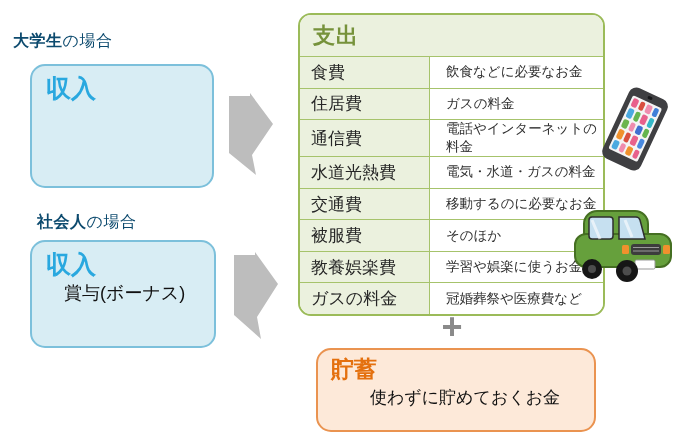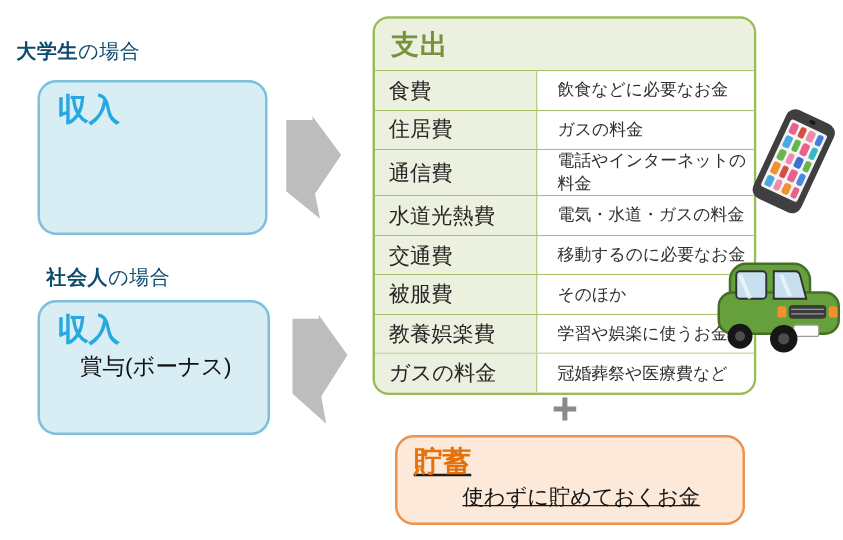--- a/index.html
+++ b/index.html
@@ -46,22 +46,22 @@
   .exp-desc{
     flex:1;background:#fff;display:flex;align-items:center;padding-left:16px;
     font-size:13.5px;color:#2f2f2f;
   }
   
   .plus-sign{
     position:absolute;left:433px;top:309px;width:38px;text-align:center;
     font-size:36px;font-weight:bold;color:#8a8a8a;line-height:1;
   }
   .savings-box{
-    position:absolute;left:316px;top:348px;width:280px;height:72px;box-sizing:border-box;
-    background:#fde9d9;border:2px solid #ea9350;border-radius:15px;padding:6px 12px 4px 13px;text-decoration:underline;
+    position:absolute;left:316px;top:348px;width:280px;height:84px;box-sizing:border-box;
+    background:#fde9d9;border:2px solid #ea9350;border-radius:15px;padding:6px 12px 4px 13px;
   }
   .savings-title{font-size:23px;font-weight:bold;color:#e4700e;line-height:1.2;}
   .savings-desc{margin-left:17px;font-size:17px;color:#111;margin-top:2px;text-align:center;}
   
   .phone{
     position:absolute;left:614px;top:90px;width:42px;height:78px;background:#3f3f42;
     border-radius:8px;transform:rotate(25deg);box-sizing:border-box;padding:9px 5px 10px 5px;
   }
   .phone-cam{position:absolute;top:3px;left:19px;width:5px;height:3px;background:#17171a;border-radius:2px;}
   .phone-screen{

